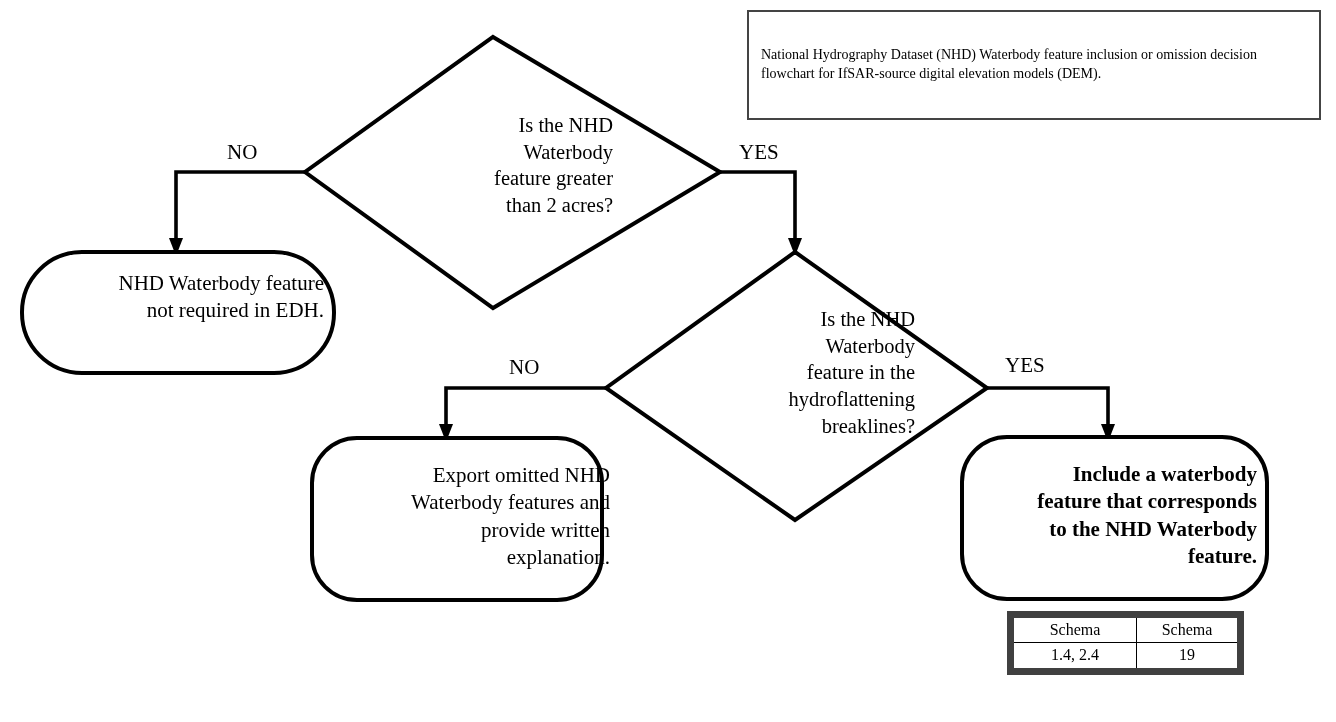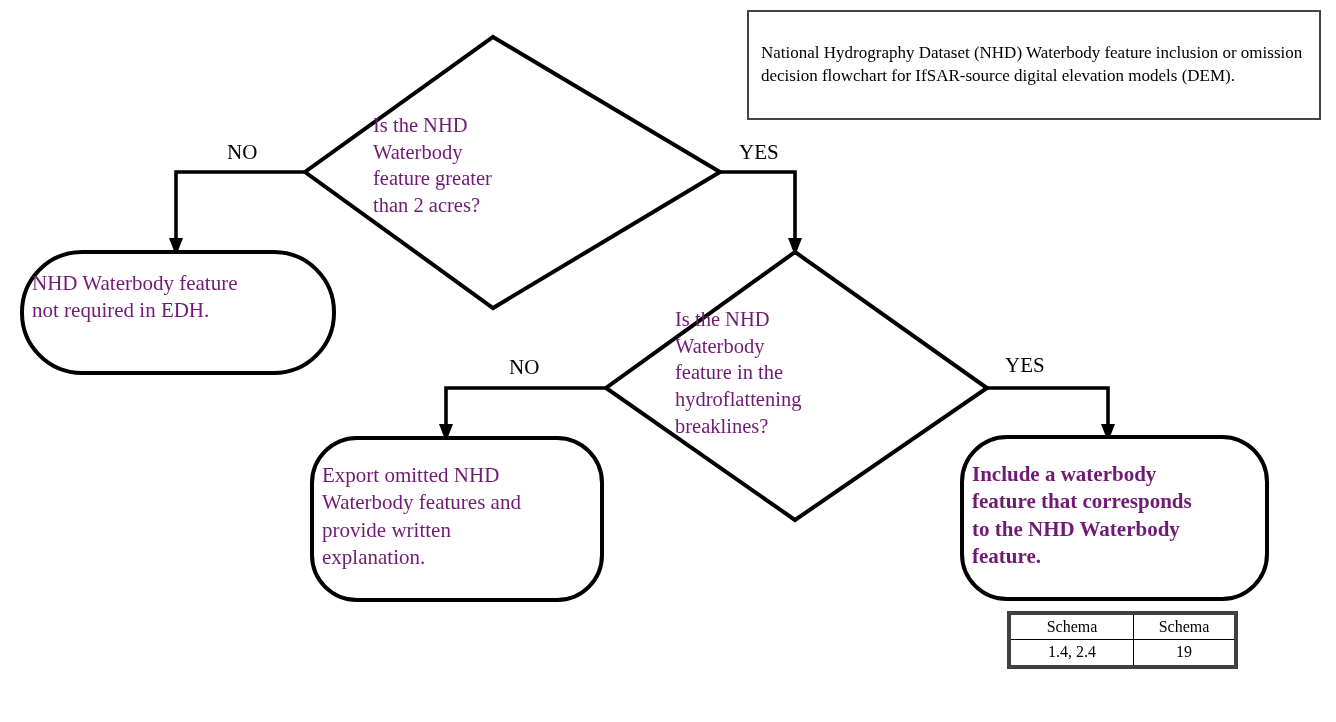--- a/index.html
+++ b/index.html
@@ -34,22 +34,22 @@
     stroke-width: 3.6;
     stroke-linecap: butt;
     stroke-linejoin: miter;
   }
   .arrowhead {
     fill: #000000;
     stroke: none;
   }
   .node-text {
     position: absolute;
-    text-align: left;
-    color: #701a75;
+    text-align: right;
+    color: #000000;
     font-family: "Liberation Serif", "DejaVu Serif", serif;
     line-height: 1.30;
     white-space: pre-line;
     pointer-events: none;
   }
   .diamond-text { font-size: 20.5px; }
   .terminal-text { font-size: 21px; }
   .edge-label {
     position: absolute;
     color: #000000;
@@ -66,33 +66,33 @@
     width: 574px;
     height: 110px;
     border: 2px solid #444444;
     background: #ffffff;
     box-sizing: border-box;
     display: flex;
     align-items: center;
   }
   .caption-text {
     font-family: "Liberation Serif", "DejaVu Serif", serif;
-    font-size: 17px;
+    font-size: 14px;
     line-height: 1.33;
     color: #000000;
     padding: 0 10px 0 12px;
     text-align: left;
   }
   .schema-table {
     position: absolute;
     left: 1007px;
     top: 611px;
     border-collapse: collapse;
     background: #ffffff;
-    border: 4px solid #404040;
+    border: 7px solid #404040;
   }
   .schema-table td, .schema-table th {
     border: 1px solid #000000;
     font-family: "Liberation Serif", "DejaVu Serif", serif;
     font-size: 16px;
     font-weight: normal;
     text-align: center;
     color: #000000;
     padding: 3px 6px;
     line-height: 1.15;
@@ -137,21 +137,21 @@
 
   <div class="node-text diamond-text" style="left:675px; top:306px; width:240px;">Is the NHD
 Waterbody
 feature in the
 hydroflattening
 breaklines?</div>
 
   <div class="node-text terminal-text" style="left:32px; top:270px; width:292px;">NHD Waterbody feature
 not required in EDH.</div>
 
-  <div class="node-text terminal-text" style="left:322px; top:462px; width:270px;">Export omitted NHD
+  <div class="node-text terminal-text" style="left:340px; top:462px; width:270px;">Export omitted NHD
 Waterbody features and
 provide written
 explanation.</div>
 
   <div class="node-text terminal-text" style="left:972px; top:461px; width:285px;font-weight:bold;">Include a waterbody
 feature that corresponds
 to the NHD Waterbody
 feature.</div>
 
   <div class="edge-label" style="left:215px; top:142px;">NO</div>

